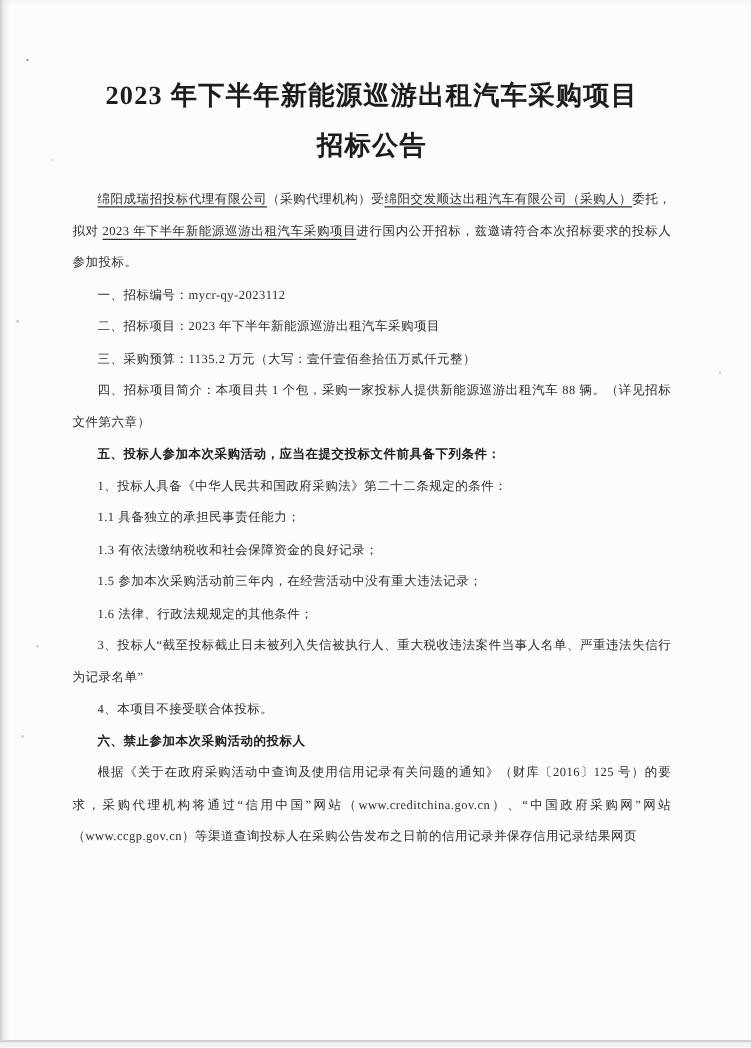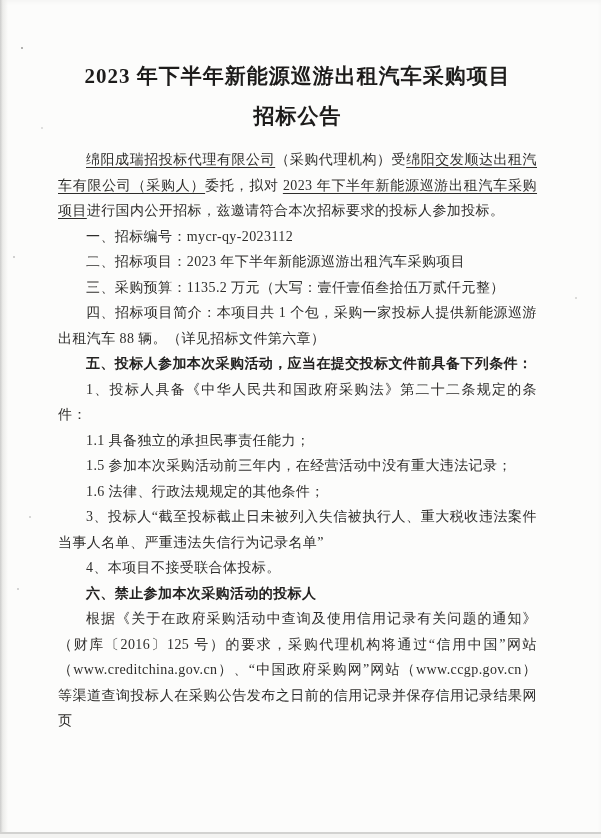--- a/index.html
+++ b/index.html
@@ -63,21 +63,21 @@
     line-height: 40px;
     font-weight: bold;
     color: #1d1c1b;
     letter-spacing: 1px;
   }
   .title.last {
     margin-bottom: 11px;
   }
   .para {
     margin: 0;
-    font-size: 14px;
+    font-size: 10px;
     line-height: 25.5px;
     letter-spacing: 0.4px;
     text-align: justify;
     text-indent: 2em;
   }
   .para.bold {
     font-weight: bold;
     color: #232221;
   }
   .u {
@@ -106,20 +106,21 @@
   <p class="para"><span class="u">绵阳成瑞招投标代理有限公司</span><span>（采购代理机构）受</span><span class="u">绵阳交发顺达出租汽车有限公司（采购人）</span><span>委托，拟对 </span><span class="u">2023 年下半年新能源巡游出租汽车采购项目</span><span>进行国内公开招标，兹邀请符合本次招标要求的投标人参加投标。</span></p>
 
   <p class="para">一、招标编号：mycr-qy-2023112</p>
   <p class="para">二、招标项目：2023 年下半年新能源巡游出租汽车采购项目</p>
   <p class="para">三、采购预算：1135.2 万元（大写：壹仟壹佰叁拾伍万贰仟元整）</p>
   <p class="para">四、招标项目简介：本项目共 1 个包，采购一家投标人提供新能源巡游出租汽车 88 辆。（详见招标文件第六章）</p>
 
   <p class="para bold">五、投标人参加本次采购活动，应当在提交投标文件前具备下列条件：</p>
   <p class="para">1、投标人具备《中华人民共和国政府采购法》第二十二条规定的条件：</p>
   <p class="para">1.1 具备独立的承担民事责任能力；</p>
+  <p class="para">1.3 有依法缴纳税收和社会保障资金的良好记录；</p>
   <p class="para">1.5 参加本次采购活动前三年内，在经营活动中没有重大违法记录；</p>
   <p class="para">1.6 法律、行政法规规定的其他条件；</p>
   <p class="para">3、投标人“截至投标截止日未被列入失信被执行人、重大税收违法案件当事人名单、严重违法失信行为记录名单”</p>
   <p class="para">4、本项目不接受联合体投标。</p>
 
   <p class="para bold">六、禁止参加本次采购活动的投标人</p>
   <p class="para">根据《关于在政府采购活动中查询及使用信用记录有关问题的通知》（财库〔2016〕125 号）的要求，采购代理机构将通过“信用中国”网站（www.creditchina.gov.cn）、“中国政府采购网”网站（www.ccgp.gov.cn）等渠道查询投标人在采购公告发布之日前的信用记录并保存信用记录结果网页</p>
 </div>
 
 </body></html>

